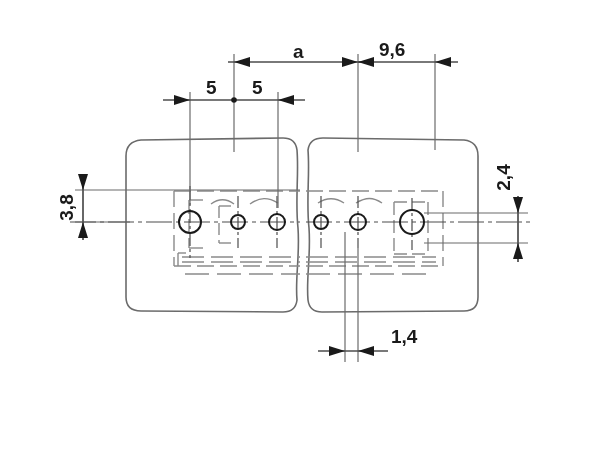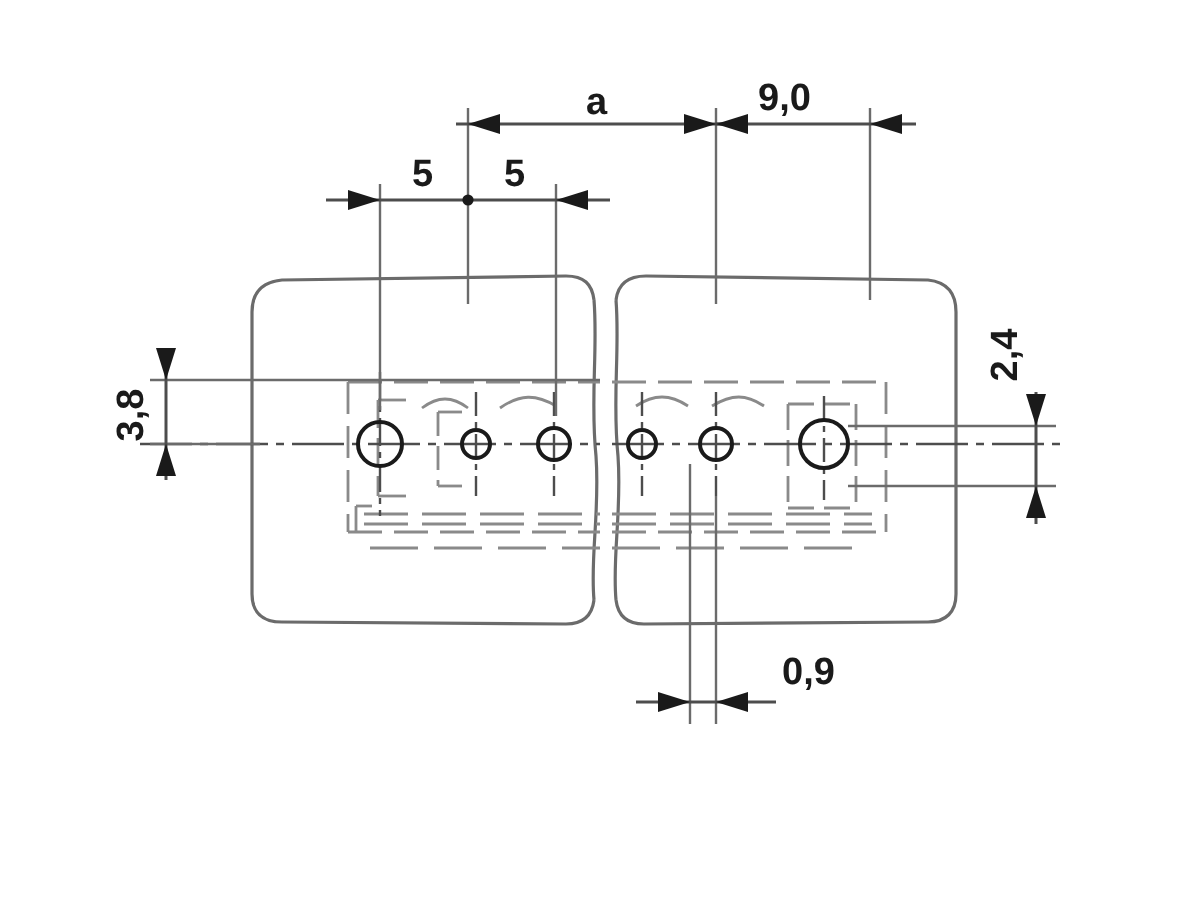--- a/index.html
+++ b/index.html
@@ -193,25 +193,25 @@
     <g>
       <line x1="318" y1="351" x2="388" y2="351" stroke="#4d4d4d" stroke-width="1.4"></line>
       <polygon points="345,351 329,346 329,356" fill="#1a1a1a"></polygon>
       <polygon points="358,351 374,346 374,356" fill="#1a1a1a"></polygon>
     </g>
 
   </svg>
 
   <div class="dimtext" style="left:293px; top:42px;">a</div>
 
-  <div class="dimtext" style="left:379px; top:40px;">9,0</div>
+  <div class="dimtext" style="left:379px; top:40px;">9,6</div>
 
   <div class="dimtext" style="left:206px; top:78px;">5</div>
 
   <div class="dimtext" style="left:252px; top:78px;">5</div>
 
   <div class="dimtext rot90" style="left:46px; top:198px; width:40px; text-align:center;">3,8</div>
 
   <div class="dimtext rot90" style="left:483px; top:168px; width:40px; text-align:center;">2,4</div>
 
-  <div class="dimtext" style="left:391px; top:327px;">0,9</div>
+  <div class="dimtext" style="left:391px; top:327px;">1,4</div>
 
 </div>
 
 </body></html>

